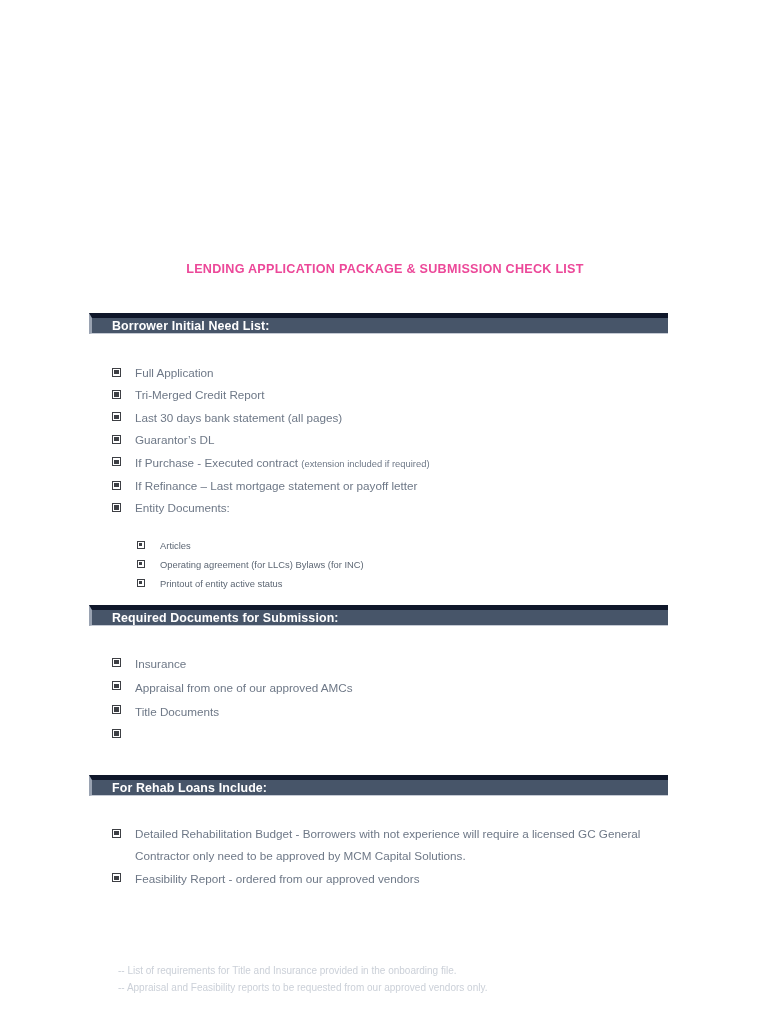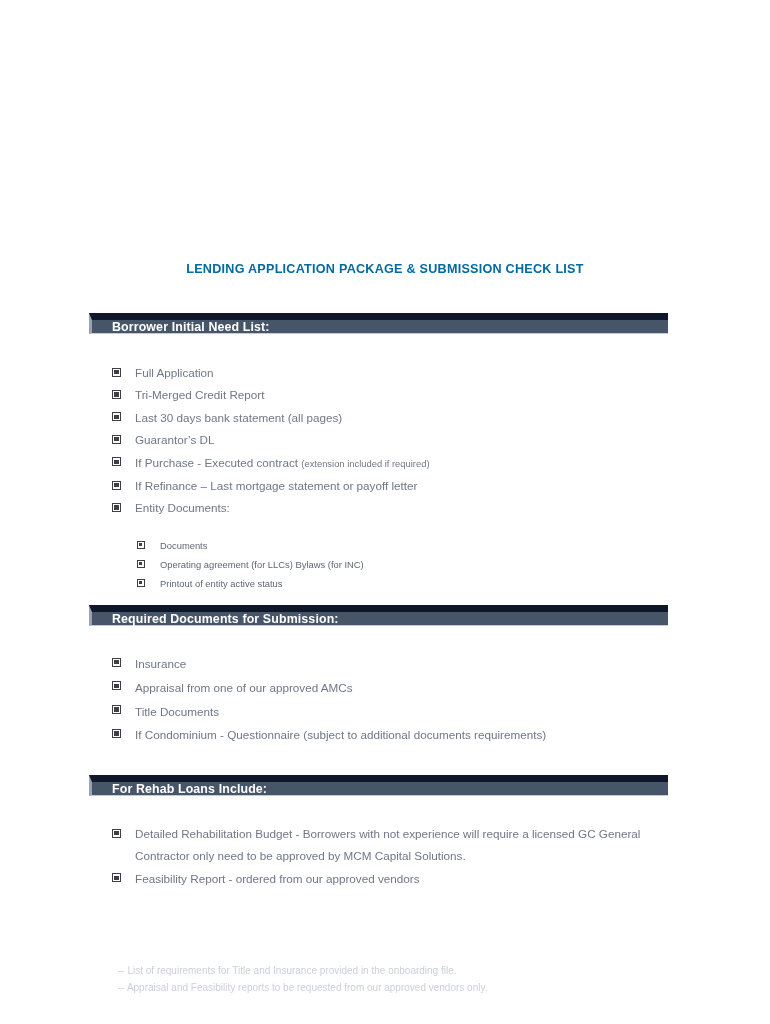--- a/index.html
+++ b/index.html
@@ -24,32 +24,32 @@
   
   .doc-title {
     position: absolute;
     left: 0;
     right: 0;
     top: 262px;
     text-align: center;
     font-size: 12.6px;
     font-weight: bold;
     letter-spacing: 0.02em;
-    color: #0369a1;
+    color: #ec4899;
     font-family: "Liberation Sans", sans-serif;
   }
 
   
   .bar {
     position: absolute;
     left: 89px;
     width: 579px;
     height: 21px;
     background: #475569;
-    border-top: 7px solid #0f172a;
+    border-top: 5px solid #0f172a;
     border-bottom: 1px solid #c5cad4;
     border-left: 3px solid #9aa3b2;
     box-sizing: border-box;
     display: flex;
     align-items: center;
   }
   .bar-label {
     color: #ffffff;
     font-size: 12.4px;
     font-weight: bold;
@@ -179,21 +179,21 @@
     </div>
     <div class="item">
       <span class="bullet"></span>
       <span>Entity Documents:</span>
     </div>
   </div>
 
   <div class="sublist" style="top:536px;">
     <div class="subitem">
       <span class="bullet"></span>
-      <span>Documents</span>
+      <span>Articles</span>
     </div>
     <div class="subitem">
       <span class="bullet"></span>
       <span>Operating agreement (for LLCs) Bylaws (for INC)</span>
     </div>
     <div class="subitem">
       <span class="bullet"></span>
       <span>Printout of entity active status</span>
     </div>
   </div>
@@ -210,21 +210,20 @@
     <div class="item tight">
       <span class="bullet"></span>
       <span>Appraisal from one of our approved AMCs</span>
     </div>
     <div class="item tight">
       <span class="bullet"></span>
       <span>Title Documents</span>
     </div>
     <div class="item tight">
       <span class="bullet"></span>
-      <span>If Condominium - Questionnaire (subject to additional documents requirements)</span>
     </div>
   </div>
 
   <div class="bar" style="top:775px;">
     <span class="bar-label">For Rehab Loans Include:</span>
   </div>
 
   <div class="list" style="top:823px; width:535px;">
     <div class="item">
       <span class="bullet"></span>

